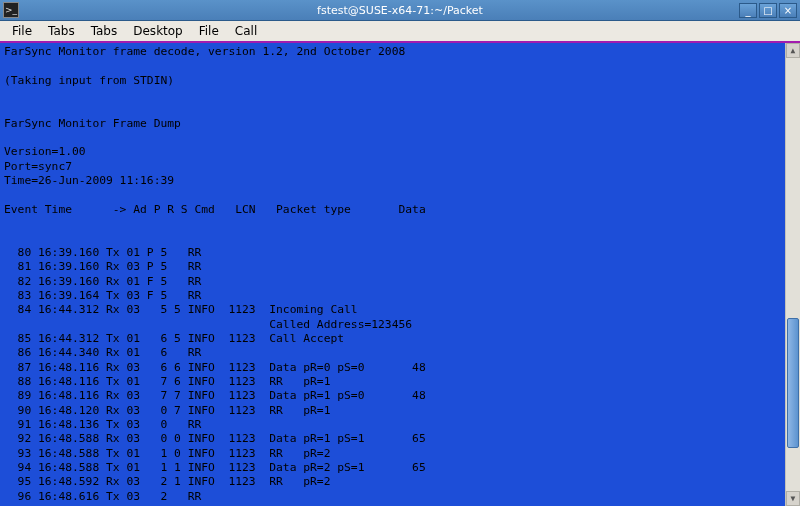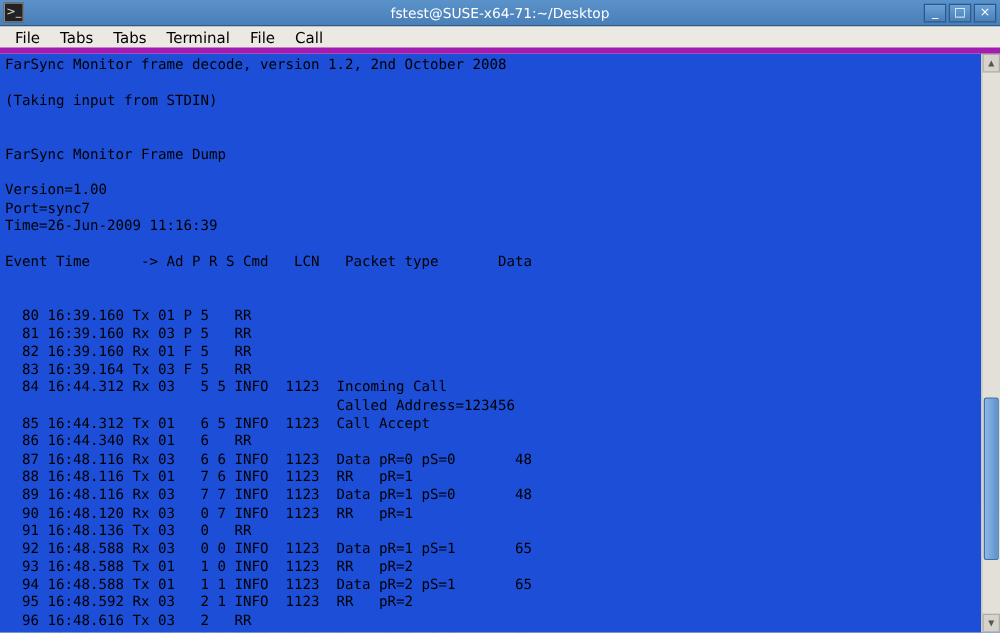--- a/index.html
+++ b/index.html
@@ -54,21 +54,21 @@
     cursor: pointer;
   }
   .menu-bar {
     height: 22px;
     background: #ece9e2;
     display: flex;
     align-items: center;
     padding: 0 4px;
     font-family: "DejaVu Sans", Arial, sans-serif;
     font-size: 12px;
-    border-bottom: 5px solid #a21caf;
+    border-bottom: 2px solid #a21caf;
     text-align: center;
   }
   .menu-bar .menu-item {
     padding: 2px 8px;
     cursor: pointer;
   }
   .terminal-area {
     flex: 1;
     display: flex;
     overflow: hidden;
@@ -108,33 +108,33 @@
     border:1px solid #3f70a8;
     border-radius:2px;
     cursor:pointer;
   }
 </style>
 </head>
 <body>
 
 <div class="title-bar">
   <div class="app-icon">&gt;_</div>
-  <div class="title-text">fstest@SUSE-x64-71:~/Desktop</div>
+  <div class="title-text">fstest@SUSE-x64-71:~/Packet</div>
   <div class="win-controls">
     <div class="win-btn">_</div>
     <div class="win-btn">□</div>
     <div class="win-btn">×</div>
   </div>
 </div>
 
 <div class="menu-bar">
   <div class="menu-item">File</div>
   <div class="menu-item">Tabs</div>
   <div class="menu-item">Tabs</div>
-  <div class="menu-item">Terminal</div>
+  <div class="menu-item">Desktop</div>
   <div class="menu-item">File</div>
   <div class="menu-item">Call</div>
 </div>
 
 <div class="terminal-area">
   <div class="terminal" id="terminal">FarSync Monitor frame decode, version 1.2, 2nd October 2008
 
 (Taking input from STDIN)
 
 

